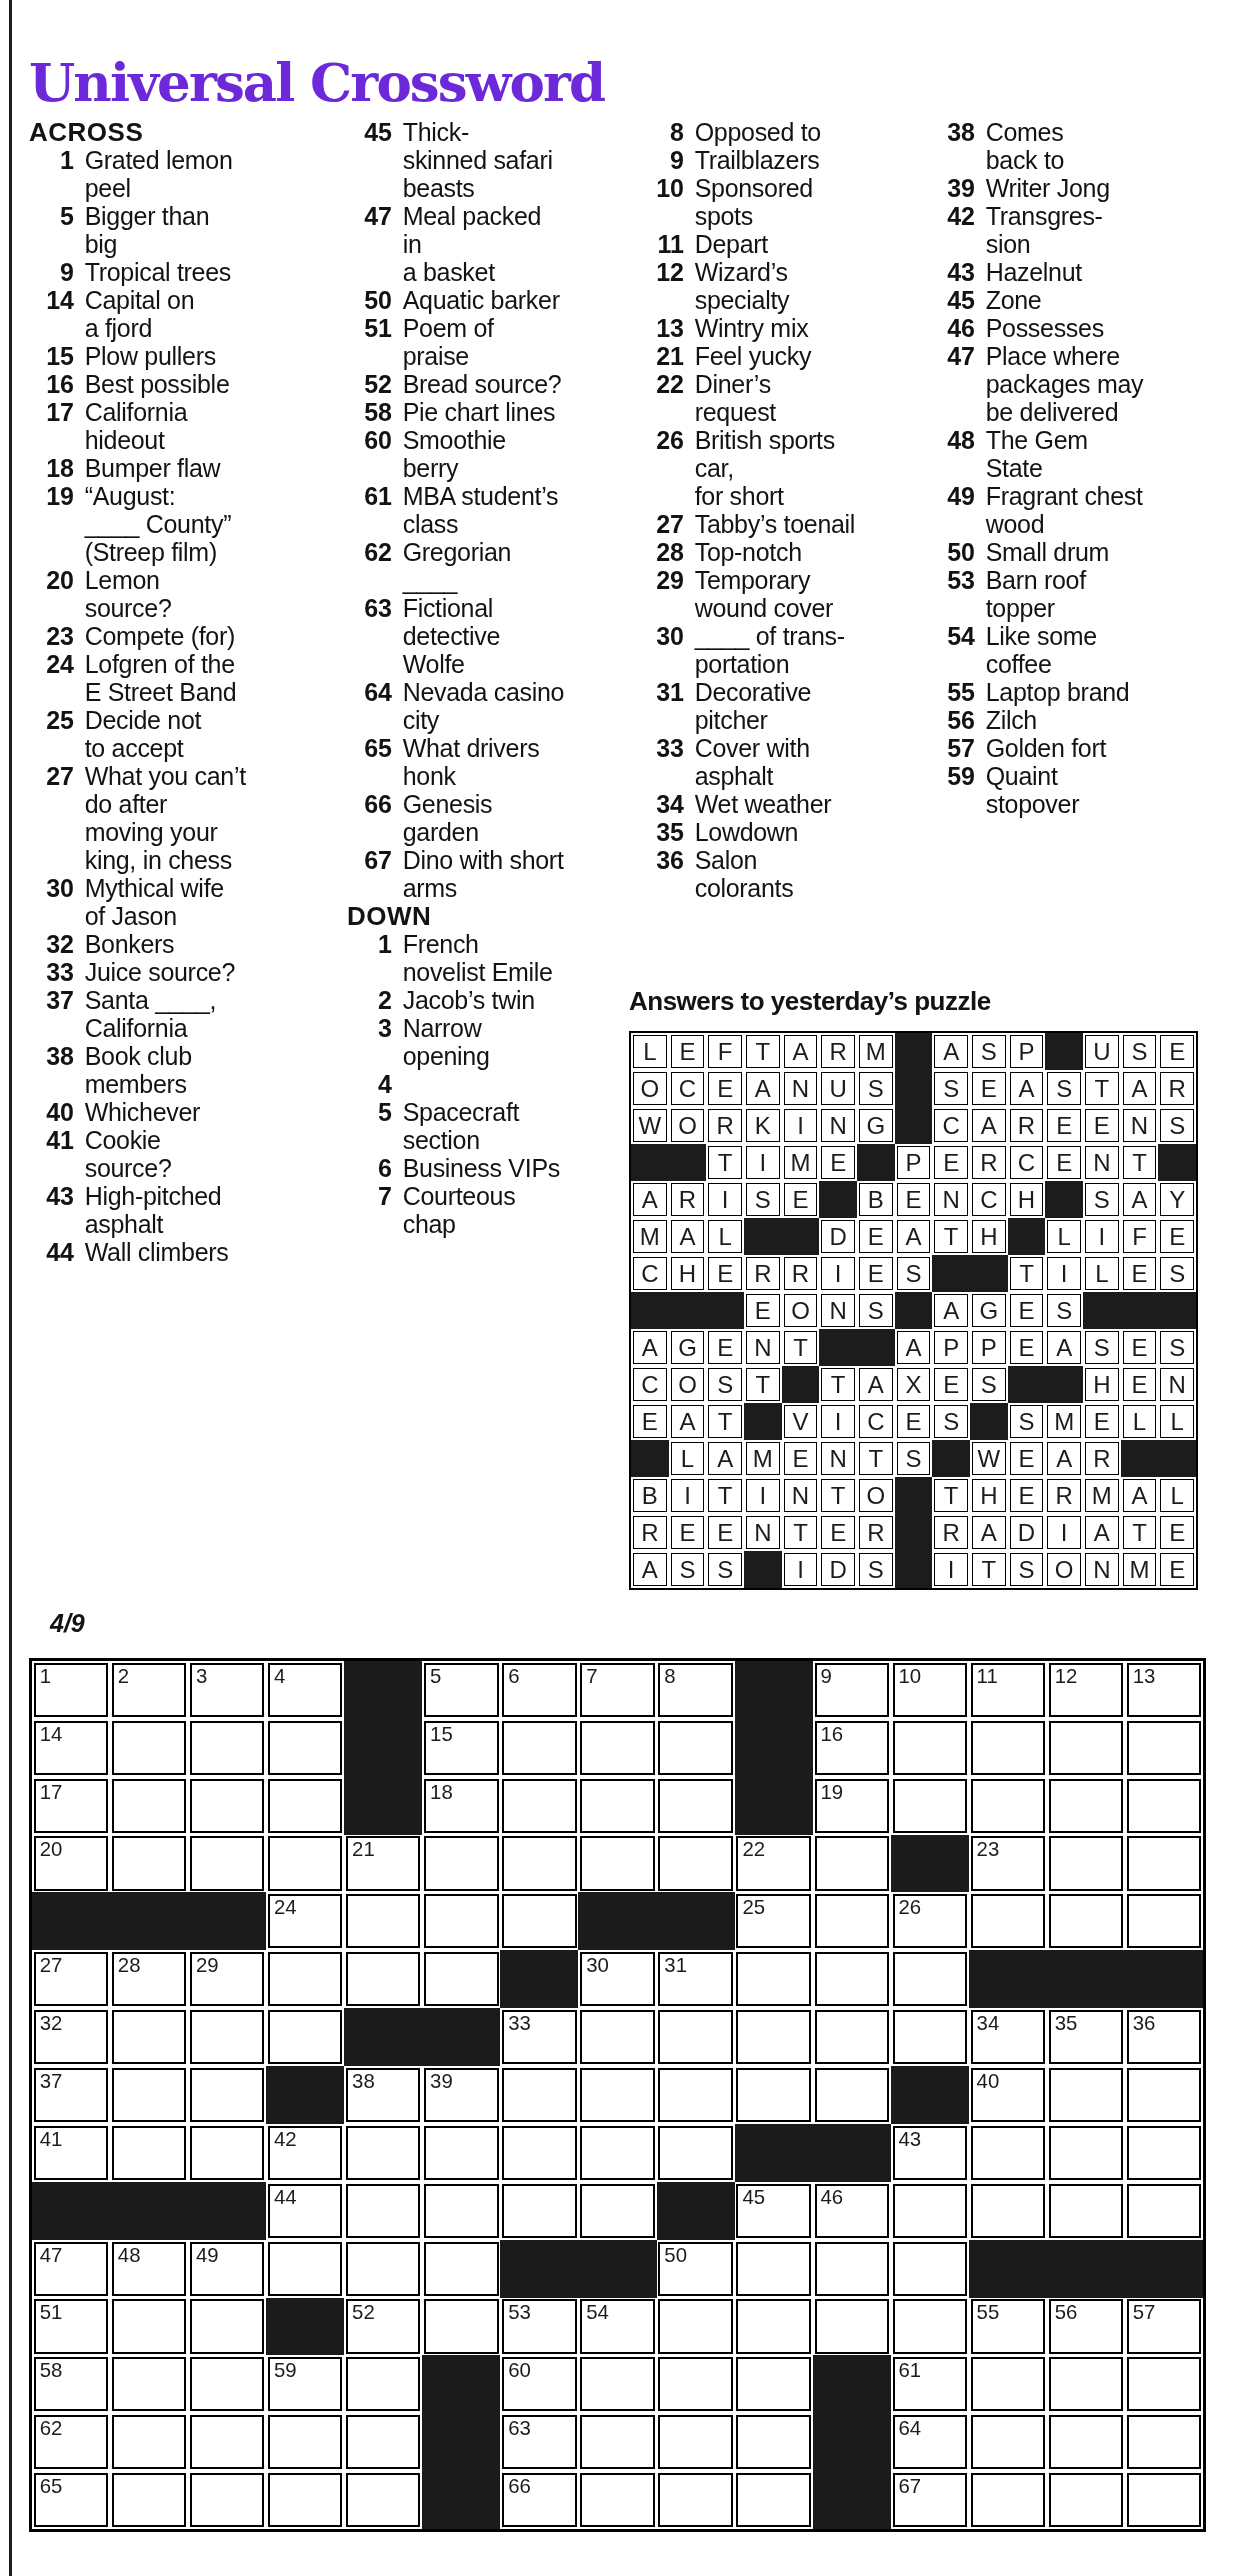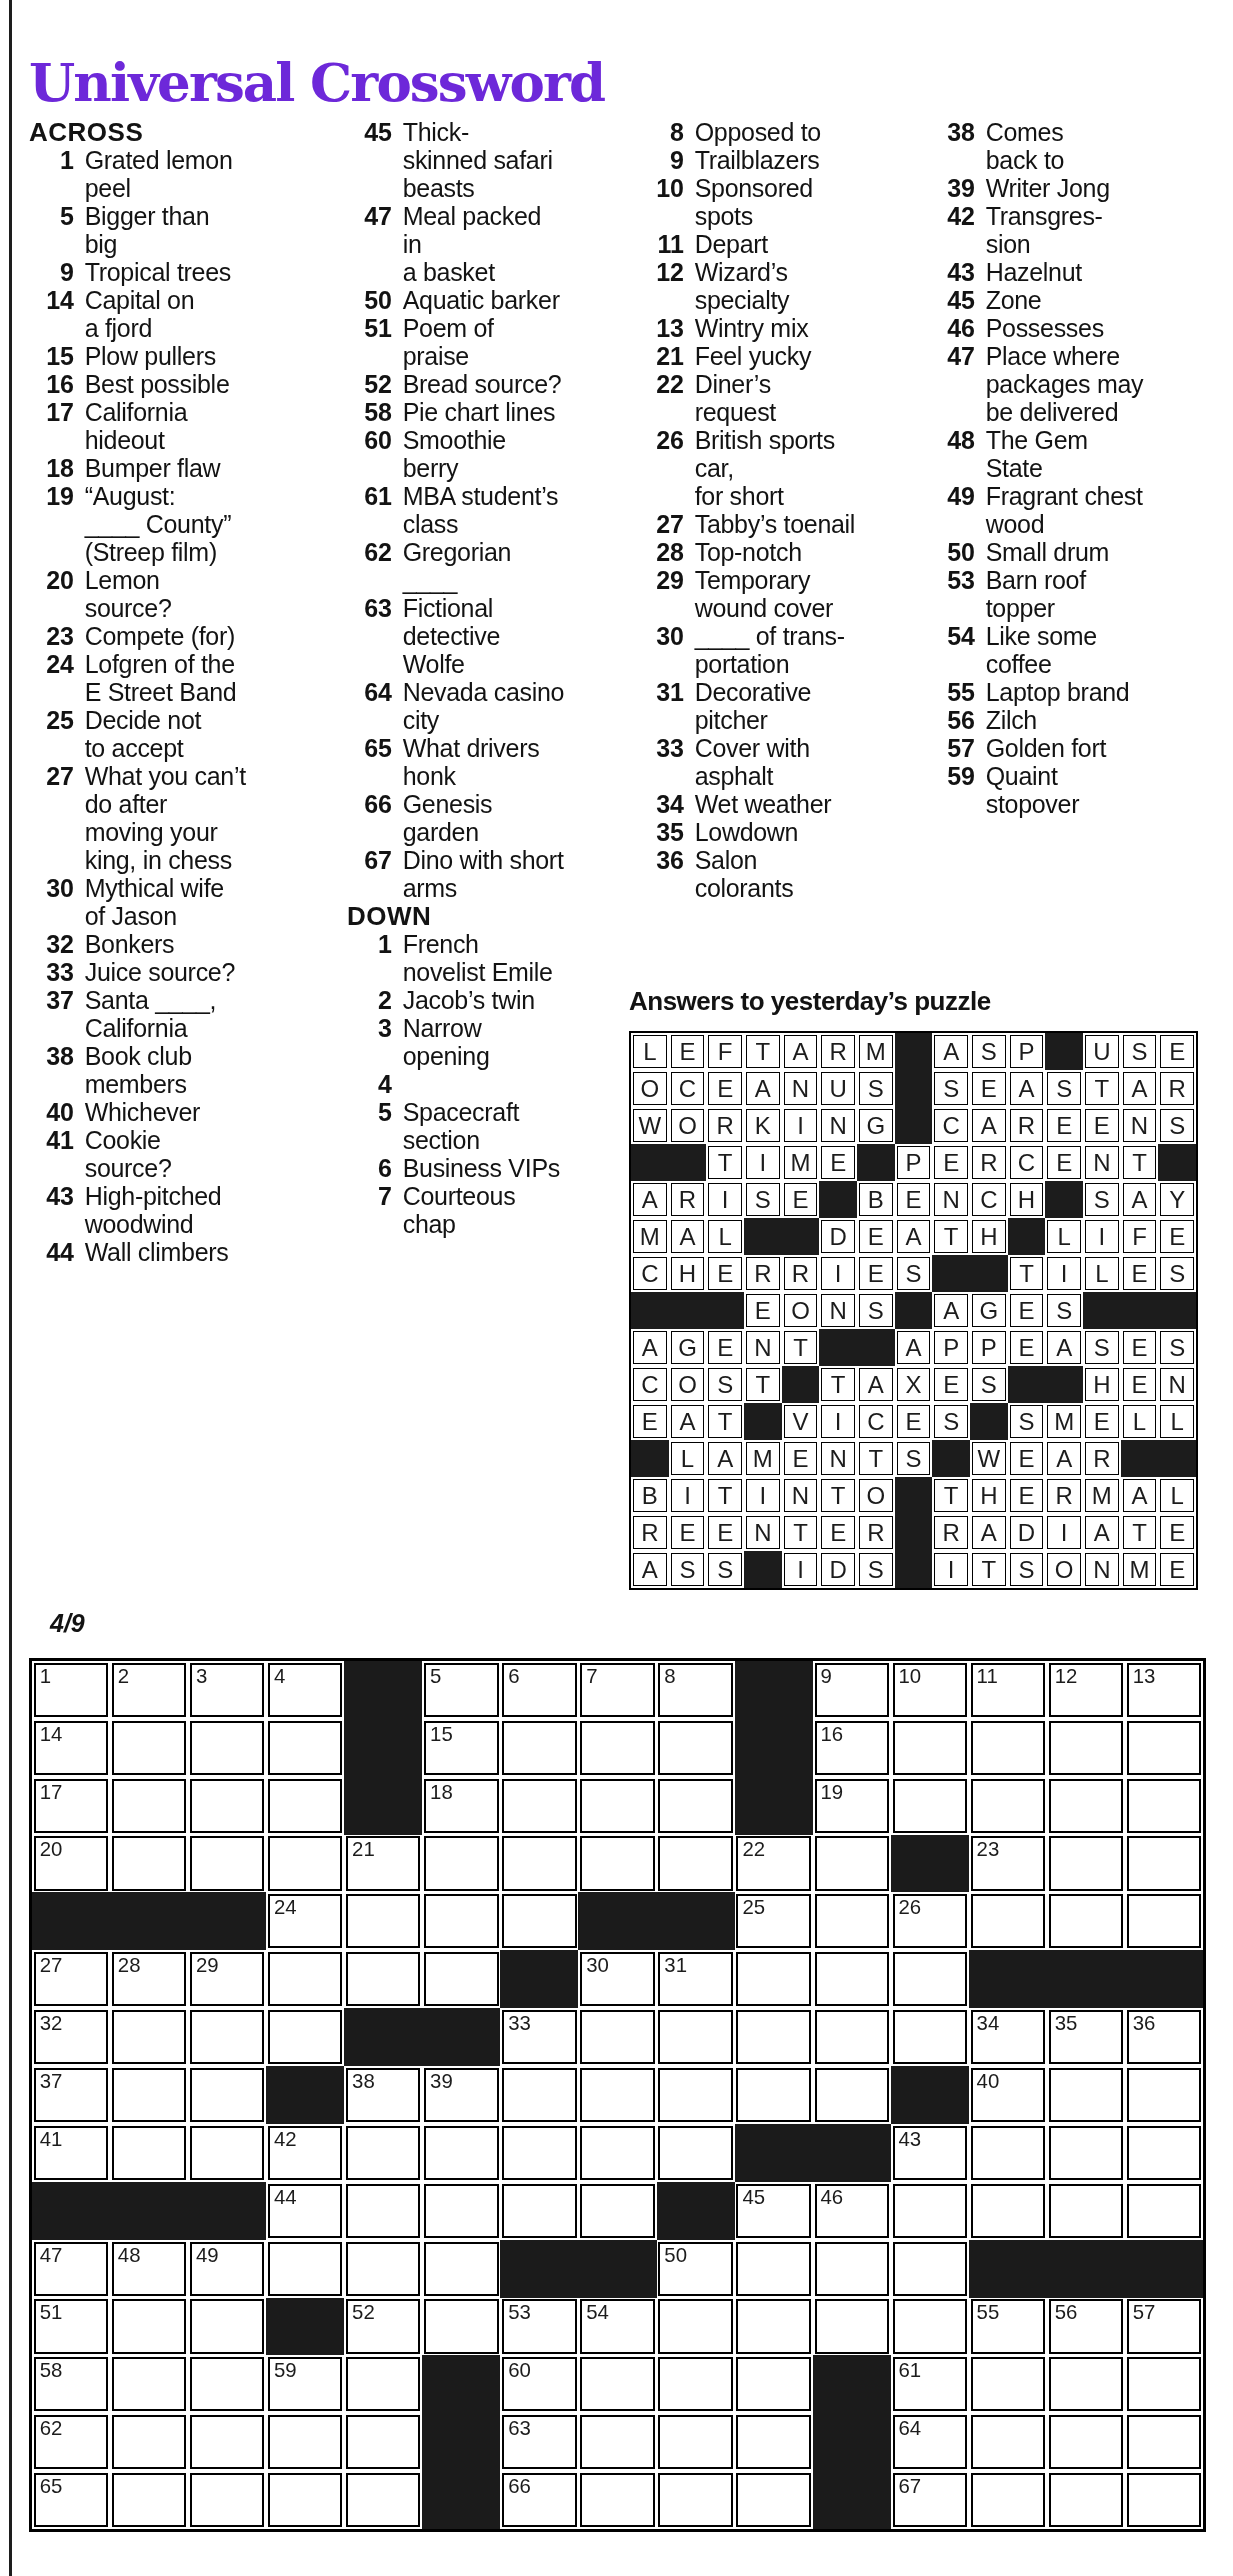--- a/index.html
+++ b/index.html
@@ -155,21 +155,21 @@
     <div class="clue">
       <span class="cn">40</span>
       <span class="ct">Whichever</span>
     </div>
     <div class="clue">
       <span class="cn">41</span>
       <span class="ct">Cookie source?</span>
     </div>
     <div class="clue">
       <span class="cn">43</span>
-      <span class="ct">High-pitched woodwind</span>
+      <span class="ct">High-pitched asphalt</span>
     </div>
     <div class="clue">
       <span class="cn">44</span>
       <span class="ct">Wall climbers</span>
     </div>
   </div>
 <div class="clue-col c1">
     <div class="clue">
       <span class="cn">45</span>
       <span class="ct">Thick-

